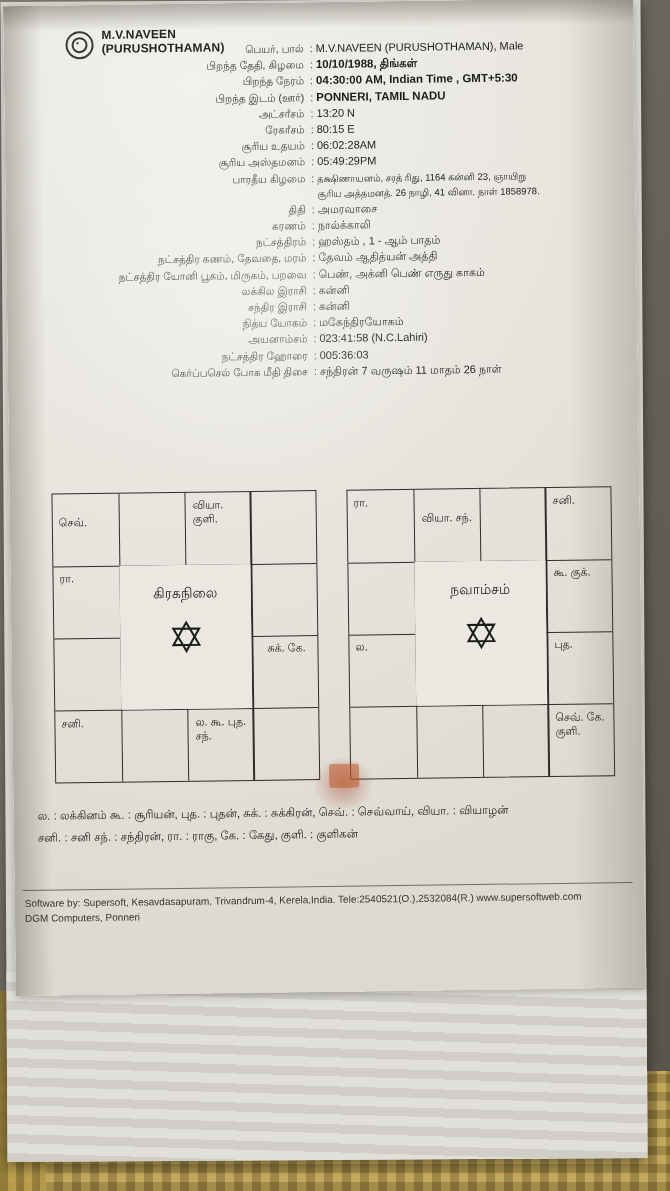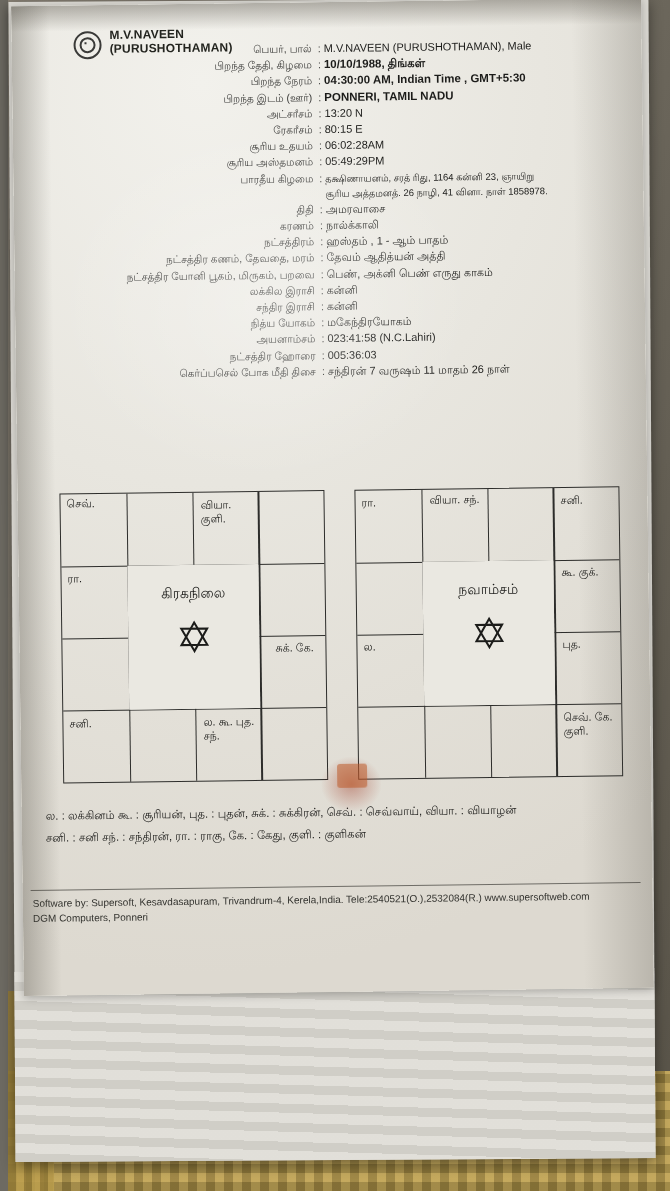--- a/index.html
+++ b/index.html
@@ -13,21 +13,20 @@
     overflow: hidden;
     font-family: "Liberation Sans", sans-serif;
   }
 
   
   .scene {
     position: absolute;
     inset: 0;
     background:
       linear-gradient(115deg, #8a8377 0%, #6f6a5f 45%, #585348 100%);
-    margin-left: 8px;
   }
   .cloth {
     position: absolute;
     left: 0; right: 0; bottom: 0;
     height: 120px;
     background:
       repeating-linear-gradient(90deg, rgba(0,0,0,.18) 0 9px, rgba(255,255,255,.05) 9px 18px),
       repeating-linear-gradient(0deg, rgba(0,0,0,.18) 0 9px, rgba(255,255,255,.05) 9px 18px),
       #c8a84e;
     opacity: .92;
@@ -399,21 +398,21 @@
             <div class="vline v3"></div>
           <div class="hline h1"></div>
             <div class="hline h2"></div>
             <div class="hline h3"></div>
           <div class="center-mask"></div>
           <div class="chart-title">கிரகநிலை</div>
           <svg class="star" viewBox="0 0 100 100">
             <polygon points="50,8 88,74 12,74" fill="none" stroke="#1c1c1a" stroke-width="6"></polygon>
             <polygon points="50,92 12,26 88,26" fill="none" stroke="#1c1c1a" stroke-width="6"></polygon>
           </svg>
-          <div class="cell-txt" style="left:6px; top:3px;"><span>செவ்.</span></div>
+          <div class="cell-txt" style="left:6px; top:22px;"><span>செவ்.</span></div>
           <div class="cell-txt" style="left:140px; top:6px;">விய<span style="letter-spacing:0">ா</span>.<br>குளி.</div>
           <div class="cell-txt" style="left:6px; top:78px;"><span>ரா.</span></div>
           <div class="cell-txt" style="left:213px; top:150px;"><span>சுக். கே.</span></div>
           <div class="cell-txt" style="left:6px; top:223px;"><span>சனி.</span></div>
           <div class="cell-txt" style="left:140px; top:223px;">ல. கூ. புத.<br>சந்.</div>
         </div>
 
         <div class="chart">
           <div class="vline v1"></div>
             <div class="vline v2"></div>
@@ -421,21 +420,21 @@
           <div class="hline h1"></div>
             <div class="hline h2"></div>
             <div class="hline h3"></div>
           <div class="center-mask"></div>
           <div class="chart-title">நவாம்சம்</div>
           <svg class="star" viewBox="0 0 100 100">
             <polygon points="50,8 88,74 12,74" fill="none" stroke="#1c1c1a" stroke-width="6"></polygon>
             <polygon points="50,92 12,26 88,26" fill="none" stroke="#1c1c1a" stroke-width="6"></polygon>
           </svg>
           <div class="cell-txt" style="left:6px; top:6px;"><span>ரா.</span></div>
-          <div class="cell-txt" style="left:74px; top:4px;"><span>வியா. சந்.</span></div>
+          <div class="cell-txt" style="left:74px; top:22px;"><span>வியா. சந்.</span></div>
           <div class="cell-txt" style="left:205px; top:6px;"><span>சனி.</span></div>
           <div class="cell-txt" style="left:205px; top:78px;"><span>கூ. குக்.</span></div>
           <div class="cell-txt" style="left:205px; top:150px;"><span>புத.</span></div>
           <div class="cell-txt" style="left:6px; top:150px;"><span>ல.</span></div>
           <div class="cell-txt" style="left:205px; top:223px;">செவ். கே.<br>குளி.</div>
         </div>
       </div>
 
       <div class="legend">
         <div>ல. : லக்கினம்    கூ. : சூரியன்,   புத. : புதன்,    சுக். : சுக்கிரன்,   செவ். : செவ்வாய்,   வியா. : வியாழன்</div>

